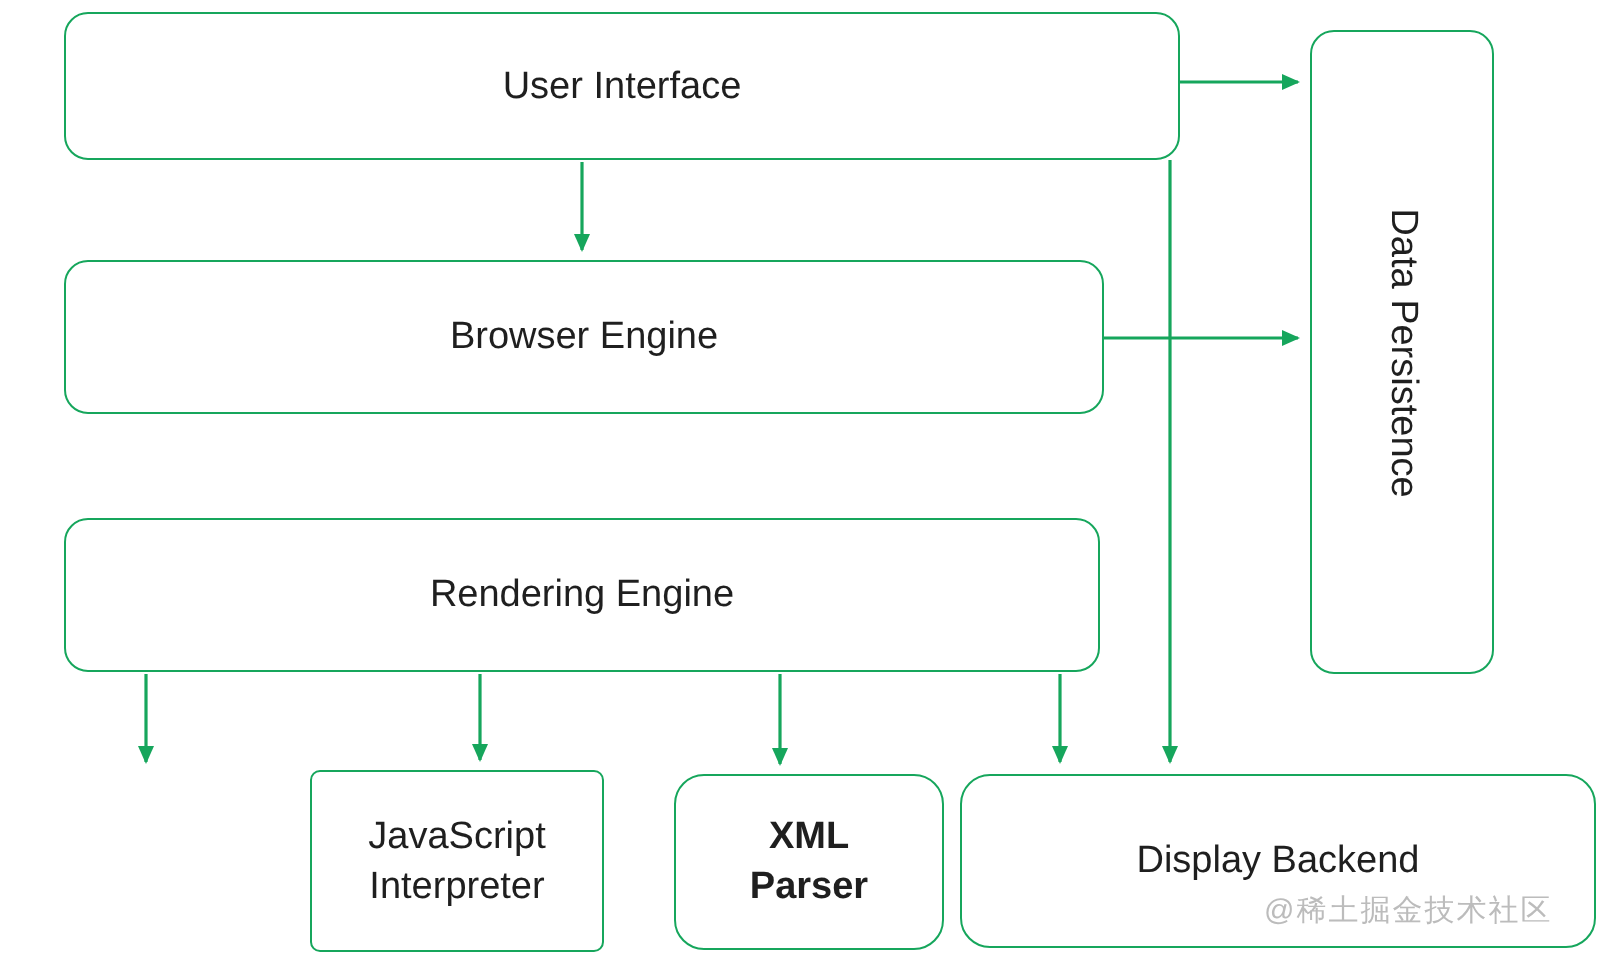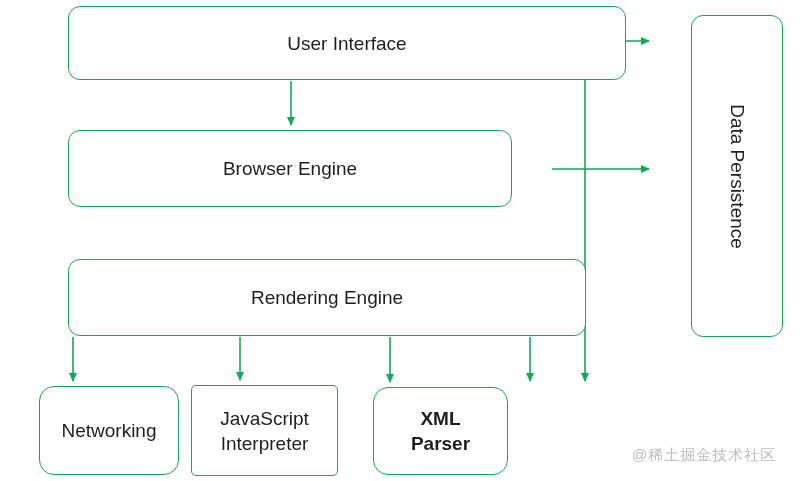--- a/index.html
+++ b/index.html
@@ -32,24 +32,23 @@
     border: 1.6px solid var(--line);
     border-radius: 12px;
     background: var(--background);
     display: flex;
     align-items: center;
     justify-content: center;
     text-align: center;
     color: var(--text);
     font-size: 19px;
     line-height: 25px;
-    margin-left: 36px;
   }
   .node-user-interface     { left: 32px;  top: 6px;   width: 558px; height: 74px; }
-  .node-browser-engine     { left: 32px;  top: 130px; width: 444px; height: 77px; }
+  .node-browser-engine     { left: 32px;  top: 130px; width: 520px; height: 77px; }
   .node-rendering-engine   { left: 32px;  top: 259px; width: 518px; height: 77px; }
   .node-networking         { left: 3px;   top: 386px; width: 140px; height: 89px; border-radius: 15px; }
   .node-javascript-interpreter { left: 155px; top: 385px; width: 147px; height: 91px; border-radius: 5px; }
   .node-xml-parser         { left: 337px; top: 387px; width: 135px; height: 88px; border-radius: 15px; font-weight: bold; }
   .node-display-backend    { left: 480px; top: 387px; width: 318px; height: 87px; border-radius: 15px; }
   .node-data-persistence   { left: 655px; top: 15px;  width: 92px;  height: 322px; }
   .node-javascript-interpreter .label { max-width: 120px; }
   .node-xml-parser .label { max-width: 72px; }
   .vertical-label {
     white-space: nowrap;
@@ -91,32 +90,32 @@
   </div>
 
   <div class="node node-browser-engine">
     <span class="label">Browser Engine</span>
   </div>
 
   <div class="node node-rendering-engine">
     <span class="label">Rendering Engine</span>
   </div>
 
-  <div class="node node-networking">
-    <span class="label">Networking</span>
-  </div>
 
   <div class="node node-javascript-interpreter">
     <span class="label">JavaScript Interpreter</span>
   </div>
 
   <div class="node node-xml-parser">
     <span class="label">XML Parser</span>
   </div>
 
+  <div class="node node-display-backend">
+    <span class="label">Display Backend</span>
+  </div>
 
   <div class="node node-data-persistence">
     <span class="label vertical-label">Data Persistence</span>
   </div>
 
   <div class="watermark">@稀土掘金技术社区</div>
 
 </div>
 
 </body></html>

